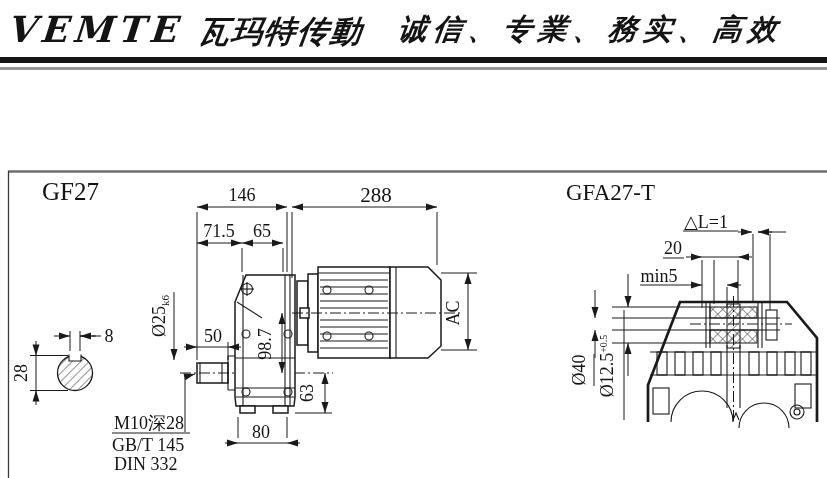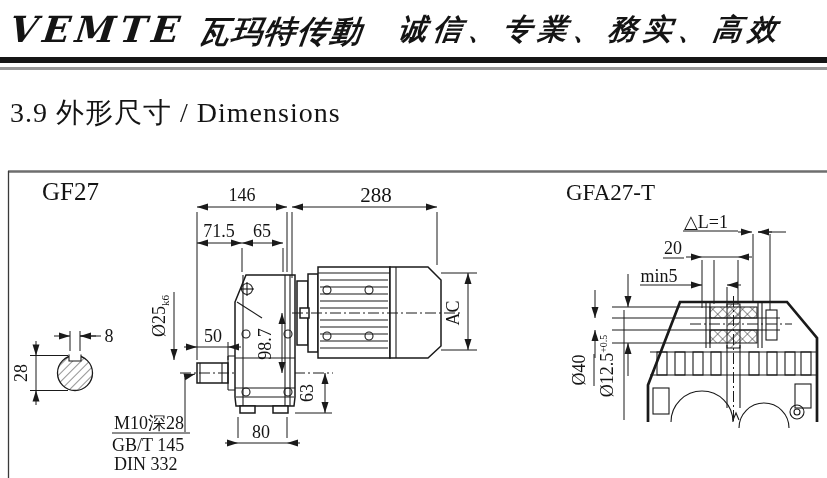--- a/index.html
+++ b/index.html
@@ -28,21 +28,20 @@
 
 <div class="page">
 
   <div class="brush logo">
     <span class="en">VEMTE</span><span>瓦玛特传動</span>
   </div>
   <div class="brush slogan">诚信、专業、務实、高效</div>
   <div class="rule-thick"></div>
   <div class="rule-thin"></div>
 
-  <div class="sec-title">3.9 外形尺寸 / Dimensions</div>
 
   <div class="draw-wrap">
   <svg width="827" height="308" viewBox="0 0 827 308">
     <defs>
       <marker id="ar" orient="auto-start-reverse" markerUnits="userSpaceOnUse" markerWidth="13" markerHeight="8" refX="11.5" refY="4">
         <path d="M0.5,0.5 L11.5,4 L0.5,7.5 z" fill="#1a1a1a"></path>
       </marker>
       <pattern id="hatch" width="6" height="6" patternUnits="userSpaceOnUse" patternTransform="rotate(45)">
         <line x1="0" y1="0" x2="0" y2="6" stroke="#2a2a2a" stroke-width="1"></line>
       </pattern>

